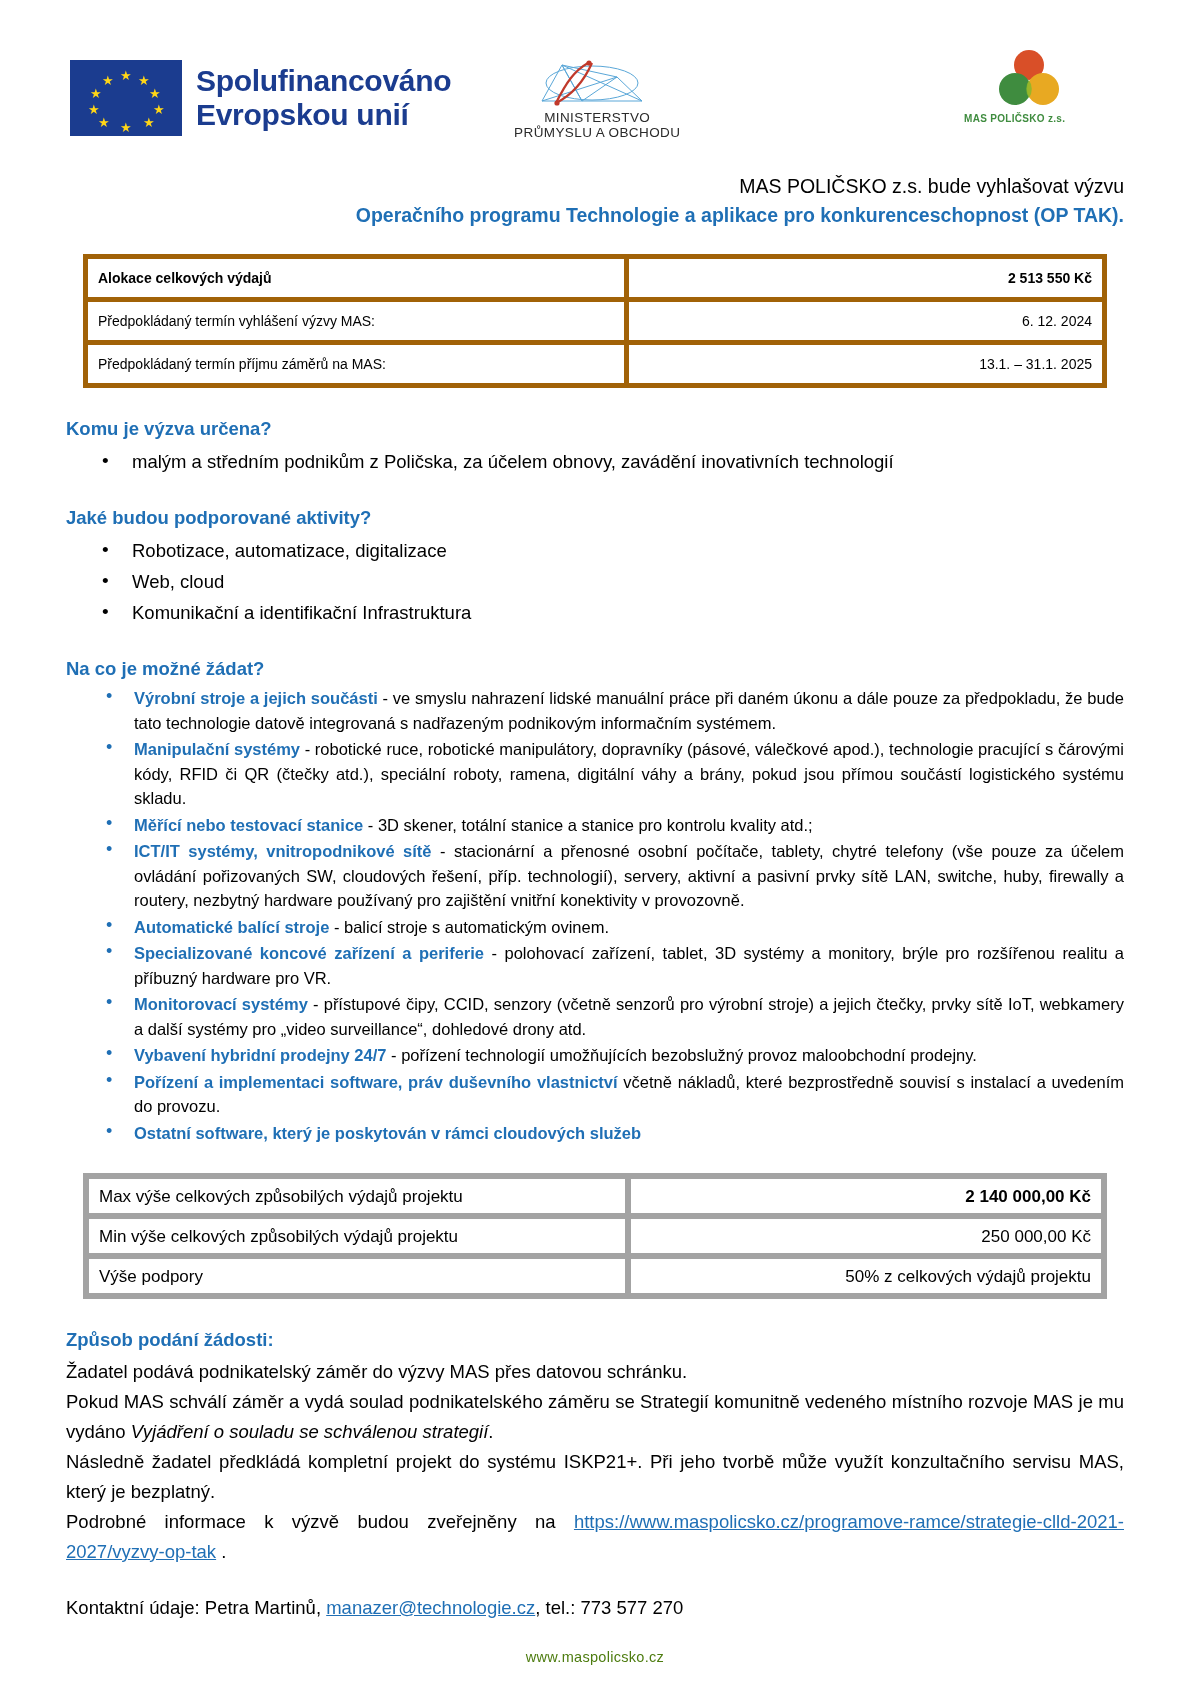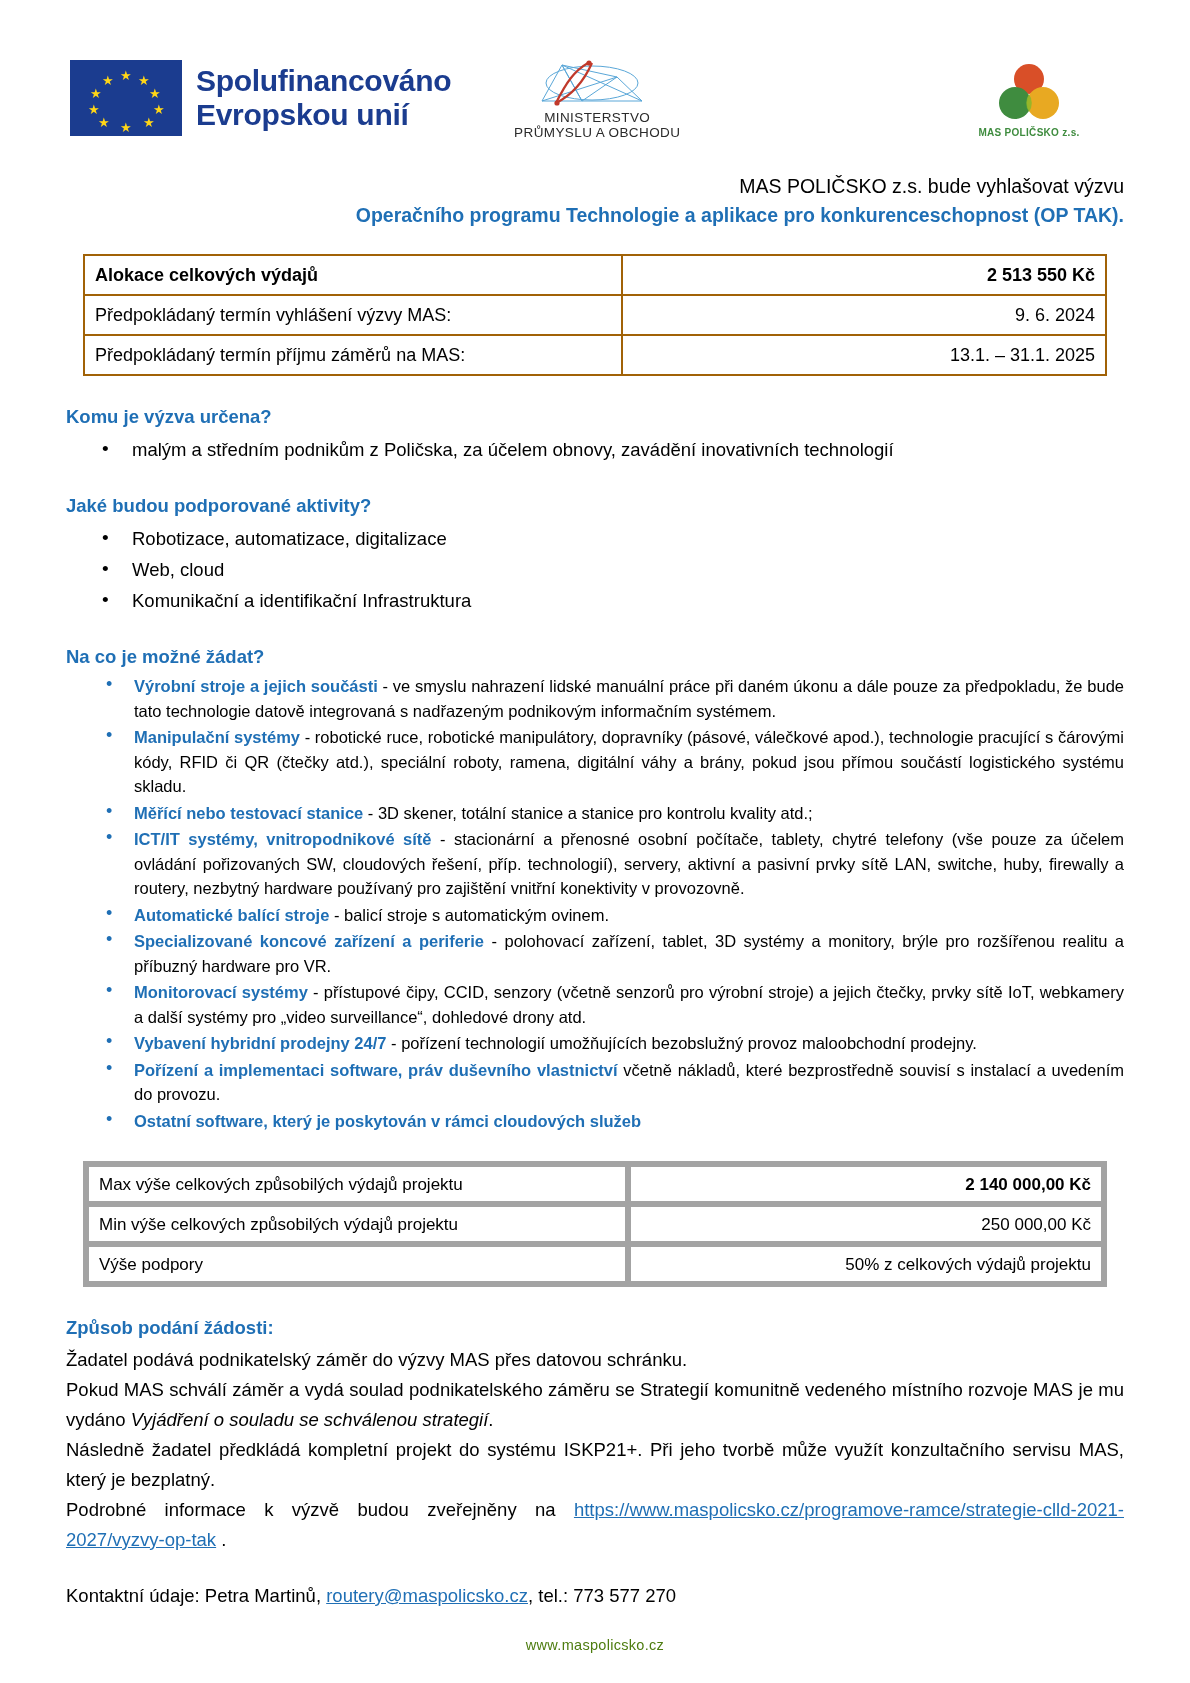--- a/index.html
+++ b/index.html
@@ -72,23 +72,23 @@
     font-size: 13.5px;
     line-height: 15px;
     color: #2b2b2b;
     letter-spacing: 0.4px;
     text-align: center;
     margin-top: 1px;
   }
   .mas-logo {
     position: absolute;
     right: 30px;
-    top: 14px;
+    top: 0;
     width: 130px;
-    text-align: center;
+    text-align: left;
   }
   .mas-mark {
     width: 92px;
     height: 62px;
     margin: 0 auto;
     position: relative;
   }
   .mas-label {
     font-size: 10px;
     font-weight: bold;
@@ -115,23 +115,23 @@
   }
 
   
   table.info {
     width: 1024px;
     margin: 24px auto 0 auto;
     border-collapse: collapse;
     table-layout: fixed;
   }
   table.info td {
-    border: 2px solid #a16207;
+    border: 5px solid #a16207;
     padding: 4px 10px;
-    font-size: 18px;
+    font-size: 14px;
     line-height: 26px;
     height: 30px;
     vertical-align: middle;
   }
   table.info td.label { width: 516px; }
   table.info td.value { text-align: right; }
   .bold { font-weight: bold; }
 
   table.info2 {
     width: 1024px;
@@ -304,21 +304,21 @@
   </div>
 
   <table class="info">
     <tbody>
       <tr>
         <td class="label bold">Alokace celkových výdajů</td>
         <td class="value bold">2 513 550 Kč</td>
       </tr>
       <tr>
         <td class="label">Předpokládaný termín vyhlášení výzvy MAS:</td>
-        <td class="value">9. 6. 2024</td>
+        <td class="value">6. 12. 2024</td>
       </tr>
       <tr>
         <td class="label">Předpokládaný termín příjmu záměrů na MAS:</td>
         <td class="value">13.1. – 31.1. 2025</td>
       </tr>
     </tbody>
   </table>
 
   <div class="sec-head">Komu je výzva určena?</div>
   <ul class="simple">
@@ -363,17 +363,17 @@
       </tr>
     </tbody>
   </table>
 
   <div class="sec-head">Způsob podání žádosti:</div>
   <p class="para">Žadatel podává podnikatelský záměr do výzvy MAS přes datovou schránku.</p>
   <p class="para just"><span>Pokud MAS schválí záměr a vydá soulad podnikatelského záměru se Strategií komunitně vedeného místního rozvoje MAS je mu vydáno </span><span class="ital">Vyjádření o souladu se schválenou strategií</span><span>.</span></p>
   <p class="para just">Následně žadatel předkládá kompletní projekt do systému ISKP21+. Při jeho tvorbě může využít konzultačního servisu MAS, který je bezplatný.</p>
   <p class="para just"><span>Podrobné informace k výzvě budou zveřejněny na </span><a class="link" href="#">https://www.maspolicsko.cz/programove-ramce/strategie-clld-2021-2027/vyzvy-op-tak</a><span> .</span></p>
 
-  <p class="contact"><span>Kontaktní údaje: Petra Martinů, </span><a class="link" href="#">routery@maspolicsko.cz</a><span>, tel.: 773 577 270</span></p>
+  <p class="contact"><span>Kontaktní údaje: Petra Martinů, </span><a class="link" href="#">manazer@technologie.cz</a><span>, tel.: 773 577 270</span></p>
 
   <div class="footer">www.maspolicsko.cz</div>
 
 </div>
 
 </body></html>

